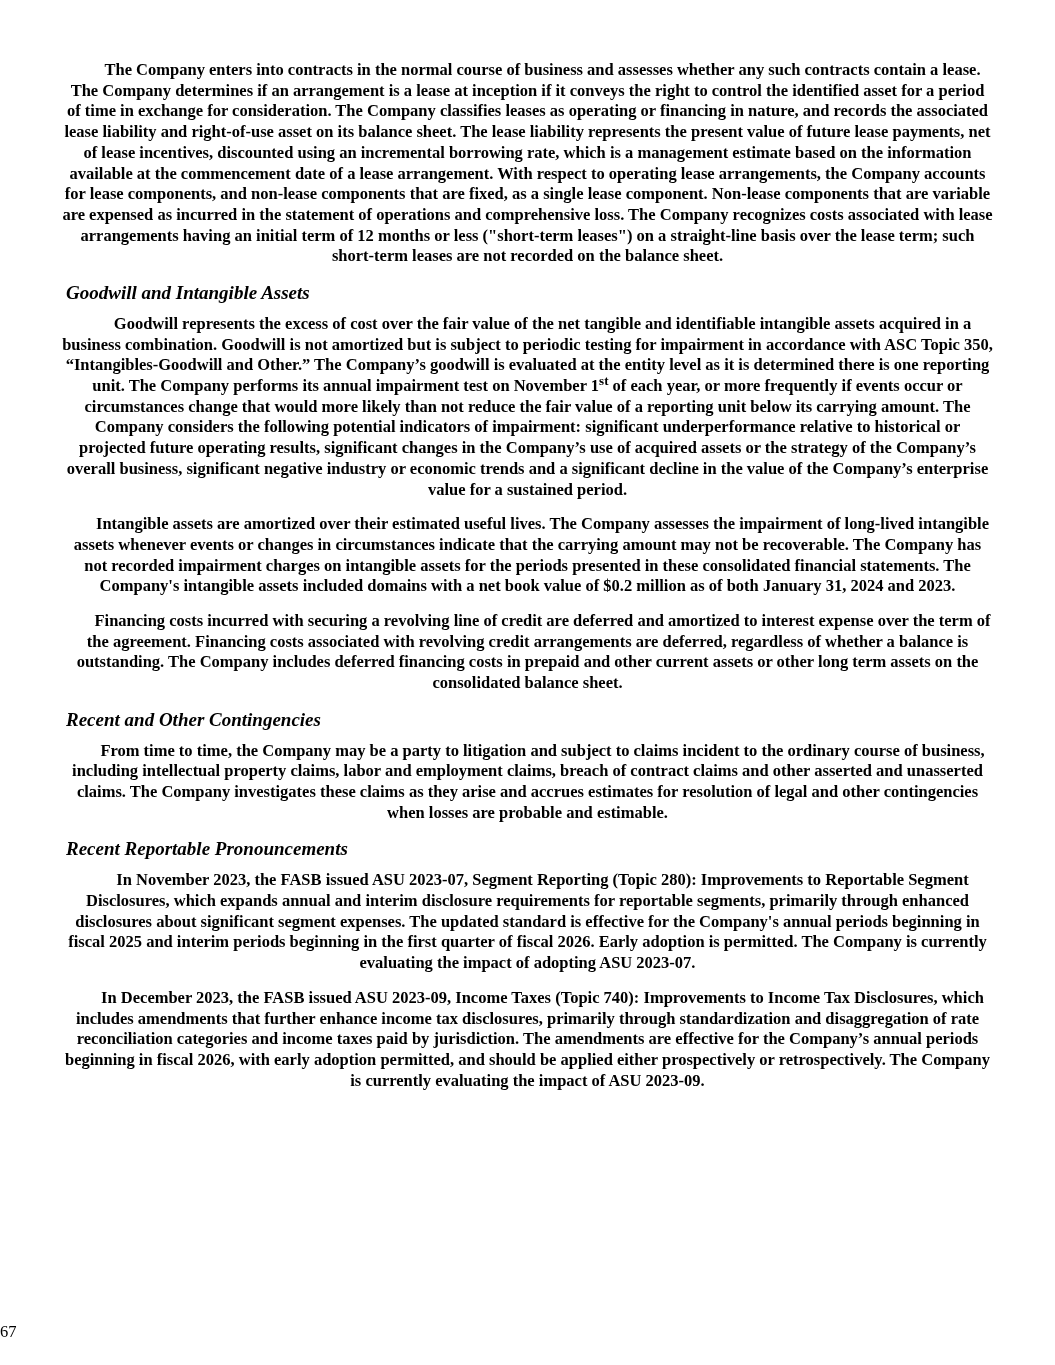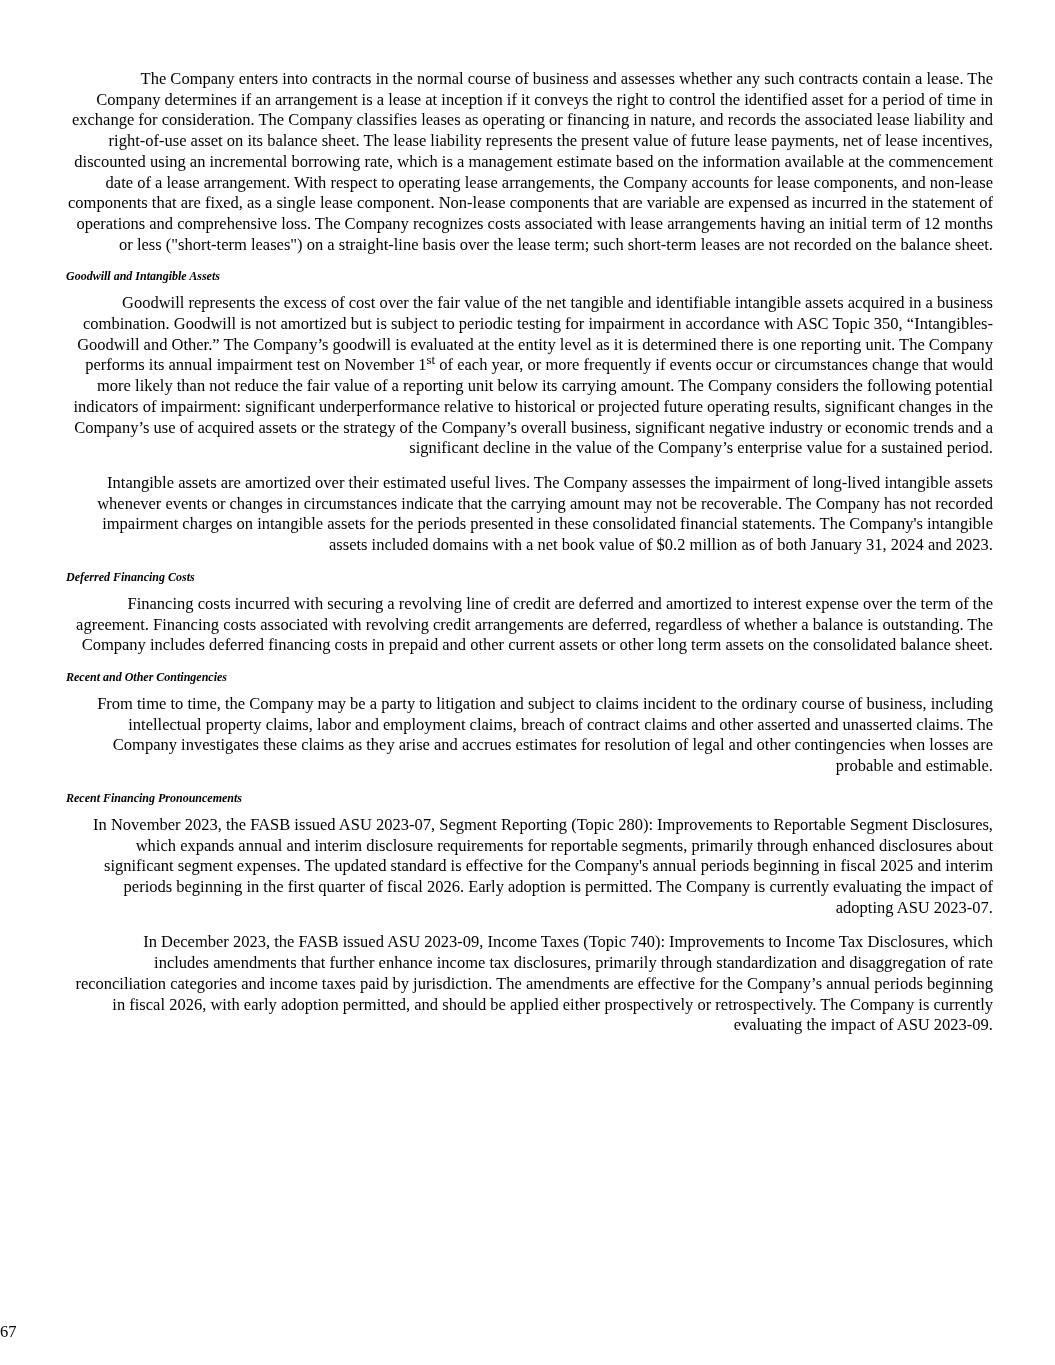--- a/index.html
+++ b/index.html
@@ -14,30 +14,31 @@
     background: #ffffff;
     color: #000000;
     font-family: "Liberation Serif", serif;
     font-size: 16.5px;
     line-height: 1.255;
     box-sizing: border-box;
     padding: 60px 62px 0 62px;
     overflow: hidden;
   }
   .para {
-    margin: 9px 0 14px 0;
+    margin: 0 0 14px 0;
     text-indent: 30px;
-    text-align: right;
+    text-align: center;
+    font-weight: bold;
   }
   .section-heading {
     margin: 1px 0 9px 0;
     padding-left: 4px;
     font-weight: bold;
     font-style: italic;
-    font-size: 12px;
+    font-size: 19px;
   }
   sup.sup-st {
     font-size: 13px;
     line-height: 0;
     vertical-align: super;
   }
   .page-number {
     position: absolute;
     left: 0;
     right: 0;
@@ -52,29 +53,28 @@
 <div class="page">
 
   <p class="para">The Company enters into contracts in the normal course of business and assesses whether any such contracts contain a lease. The Company determines if an arrangement is a lease at inception if it conveys the right to control the identified asset for a period of time in exchange for consideration. The Company classifies leases as operating or financing in nature, and records the associated lease liability and right-of-use asset on its balance sheet. The lease liability represents the present value of future lease payments, net of lease incentives, discounted using an incremental borrowing rate, which is a management estimate based on the information available at the commencement date of a lease arrangement. With respect to operating lease arrangements, the Company accounts for lease components, and non-lease components that are fixed, as a single lease component. Non-lease components that are variable are expensed as incurred in the statement of operations and comprehensive loss. The Company recognizes costs associated with lease arrangements having an initial term of 12 months or less ("short-term leases") on a straight-line basis over the lease term; such short-term leases are not recorded on the balance sheet.</p>
 
   <h3 class="section-heading">Goodwill and Intangible Assets</h3>
 
   <p class="para"><span>Goodwill represents the excess of cost over the fair value of the net tangible and identifiable intangible assets acquired in a business combination. Goodwill is not amortized but is subject to periodic testing for impairment in accordance with ASC Topic 350, “Intangibles-Goodwill and Other.” The Company’s goodwill is evaluated at the entity level as it is determined there is one reporting unit. The Company performs its annual impairment test on November 1</span><sup class="sup-st">st</sup><span> of each year, or more frequently if events occur or circumstances change that would more likely than not reduce the fair value of a reporting unit below its carrying amount. The Company considers the following potential indicators of impairment: significant underperformance relative to historical or projected future operating results, significant changes in the Company’s use of acquired assets or the strategy of the Company’s overall business, significant negative industry or economic trends and a significant decline in the value of the Company’s enterprise value for a sustained period.</span></p>
 
   <p class="para">Intangible assets are amortized over their estimated useful lives. The Company assesses the impairment of long-lived intangible assets whenever events or changes in circumstances indicate that the carrying amount may not be recoverable. The Company has not recorded impairment charges on intangible assets for the periods presented in these consolidated financial statements. The Company's intangible assets included domains with a net book value of $0.2 million as of both January 31, 2024 and 2023.</p>
 
-  <h3 class="section-heading">Deferred Financing Costs</h3>
 
   <p class="para">Financing costs incurred with securing a revolving line of credit are deferred and amortized to interest expense over the term of the agreement. Financing costs associated with revolving credit arrangements are deferred, regardless of whether a balance is outstanding. The Company includes deferred financing costs in prepaid and other current assets or other long term assets on the consolidated balance sheet.</p>
 
   <h3 class="section-heading">Recent and Other Contingencies</h3>
 
   <p class="para">From time to time, the Company may be a party to litigation and subject to claims incident to the ordinary course of business, including intellectual property claims, labor and employment claims, breach of contract claims and other asserted and unasserted claims. The Company investigates these claims as they arise and accrues estimates for resolution of legal and other contingencies when losses are probable and estimable.</p>
 
-  <h3 class="section-heading">Recent Financing Pronouncements</h3>
+  <h3 class="section-heading">Recent Reportable Pronouncements</h3>
 
   <p class="para">In November 2023, the FASB issued ASU 2023-07, Segment Reporting (Topic 280): Improvements to Reportable Segment Disclosures, which expands annual and interim disclosure requirements for reportable segments, primarily through enhanced disclosures about significant segment expenses. The updated standard is effective for the Company's annual periods beginning in fiscal 2025 and interim periods beginning in the first quarter of fiscal 2026. Early adoption is permitted. The Company is currently evaluating the impact of adopting ASU 2023-07.</p>
 
   <p class="para">In December 2023, the FASB issued ASU 2023-09, Income Taxes (Topic 740): Improvements to Income Tax Disclosures, which includes amendments that further enhance income tax disclosures, primarily through standardization and disaggregation of rate reconciliation categories and income taxes paid by jurisdiction. The amendments are effective for the Company’s annual periods beginning in fiscal 2026, with early adoption permitted, and should be applied either prospectively or retrospectively. The Company is currently evaluating the impact of ASU 2023-09.</p>
 
   <div class="page-number">67</div>
 
 </div>
 
 </body></html>

